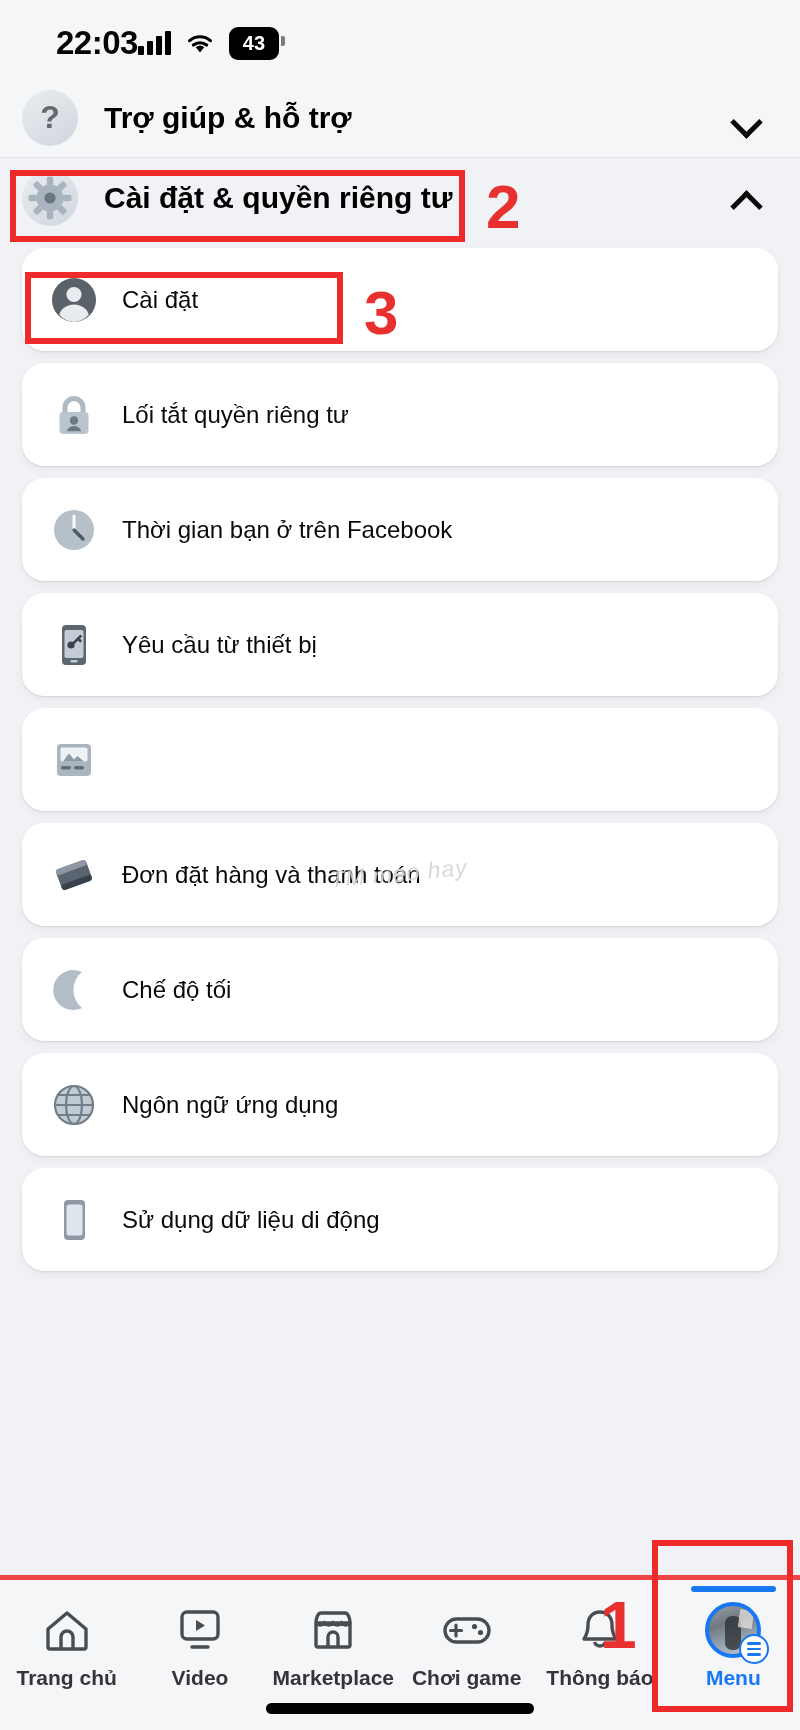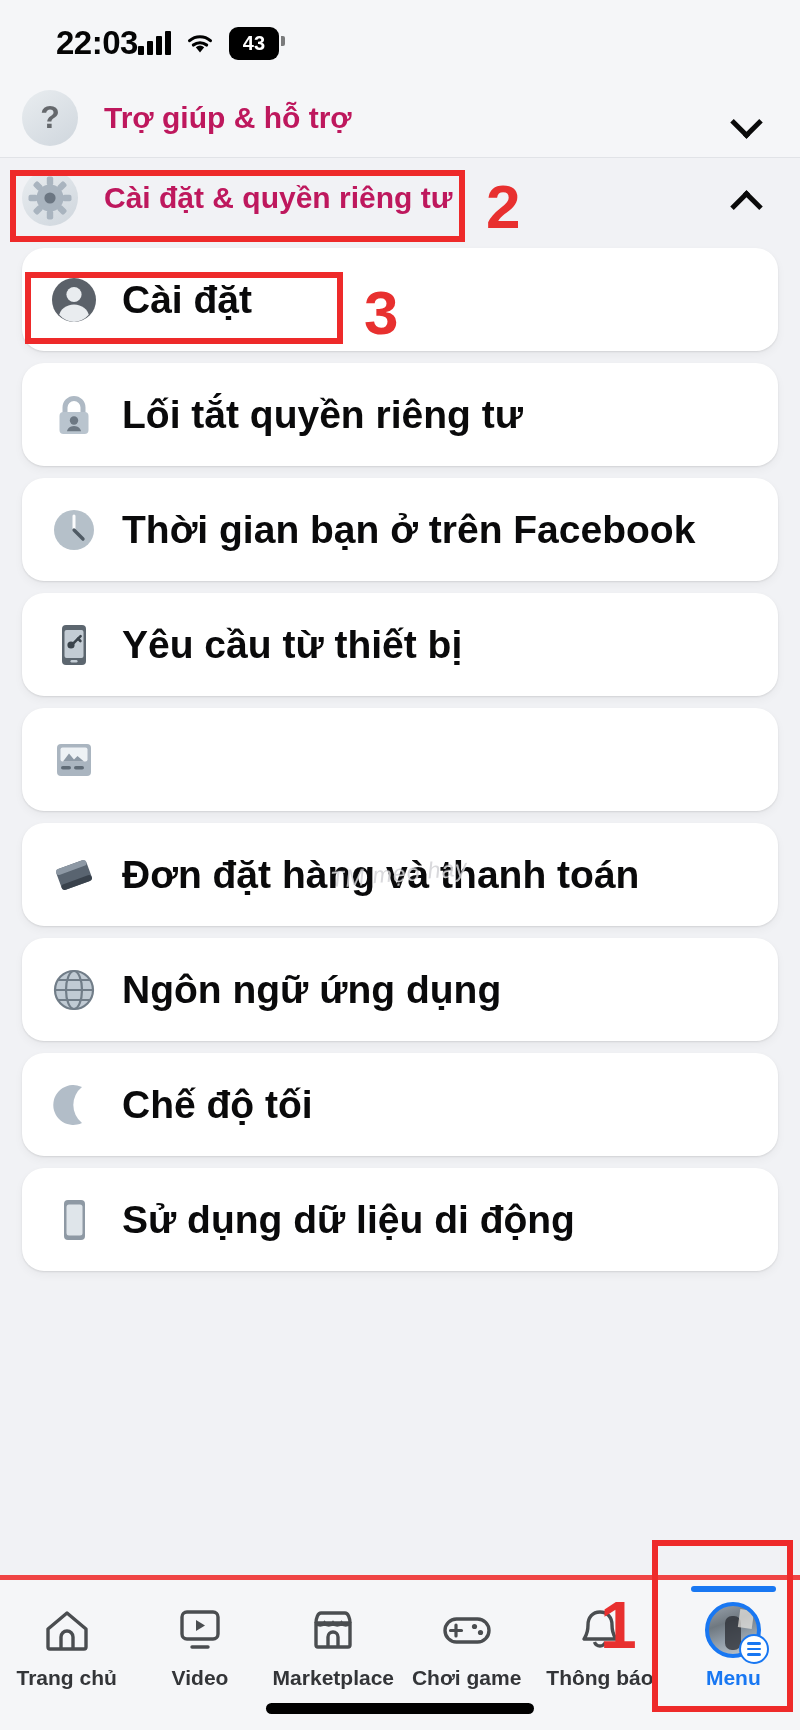--- a/index.html
+++ b/index.html
@@ -65,21 +65,21 @@
   .top-row.second { border-bottom: none; background: #f1f2f5; }
 
   .circ-icon {
     width: 56px; height: 56px; border-radius: 50%;
     background: linear-gradient(145deg,#e9edf0,#cfd6dd);
     display:flex; align-items:center; justify-content:center;
     flex: 0 0 auto;
     font-size: 32px; color: #65686c; font-weight: 700;
   }
   .row-label {
-    font-size: 30px; font-weight: 700; color: #be185d;
+    font-size: 30px; font-weight: 700; color: #000000;
     margin-left: 26px; white-space: nowrap;
   }
   .chev { margin-left: auto; width: 30px; height: 30px; position: relative; }
   .chev::before {
     content:""; position:absolute; left: 3px; top: 8px;
     width: 18px; height: 18px;
     border-right: 5px solid #0a0a0a; border-bottom: 5px solid #0a0a0a;
     transform: rotate(45deg);
   }
   .chev.up::before { transform: rotate(-135deg); top: 12px; }
@@ -95,21 +95,21 @@
     padding: 0 26px;
     box-shadow: 0 1px 2px rgba(0,0,0,.10), 0 4px 10px rgba(0,0,0,.045);
     position: relative;
   }
   .card-icon {
     width: 52px; height: 52px; flex: 0 0 auto;
     display:flex; align-items:center; justify-content:center;
     margin-right: 22px;
   }
   .card-label {
-    font-size: 39px; font-weight: 700; color: #0a0a0b;
+    font-size: 24px; font-weight: 400; color: #0a0a0b;
     white-space: nowrap;
   }
 
   
   .anno-box {
     position: absolute;
     border: 6px solid #ee2a2a;
     pointer-events: none;
     z-index: 30;
   }
@@ -315,38 +315,38 @@
             </g>
           </svg>
         </div>
         <div class="card-label">Đơn đặt hàng và thanh toán</div>
       </div>
 
 
       <div class="card">
         <div class="card-icon">
           <svg width="48" height="48" viewBox="0 0 48 48">
+            <path d="M32 6a20 20 0 100 36A23 23 0 0132 6z" fill="#b2bdc8"></path>
+          </svg>
+        </div>
+        <div class="card-label">Chế độ tối</div>
+      </div>
+
+      <div class="card">
+        <div class="card-icon">
+          <svg width="48" height="48" viewBox="0 0 48 48">
             <circle cx="24" cy="24" r="19" fill="#c1cbd4"></circle>
             <g stroke="#717d88" stroke-width="2.2" fill="none">
               <circle cx="24" cy="24" r="19"></circle>
               <ellipse cx="24" cy="24" rx="8" ry="19"></ellipse>
               <path d="M5 24h38M8 14h32M8 34h32"></path>
             </g>
           </svg>
         </div>
         <div class="card-label">Ngôn ngữ ứng dụng</div>
-      </div>
-
-      <div class="card">
-        <div class="card-icon">
-          <svg width="48" height="48" viewBox="0 0 48 48">
-            <path d="M32 6a20 20 0 100 36A23 23 0 0132 6z" fill="#b2bdc8"></path>
-          </svg>
-        </div>
-        <div class="card-label">Chế độ tối</div>
       </div>
 
       <div class="card">
         <div class="card-icon">
           <svg width="48" height="48" viewBox="0 0 48 48">
             <rect x="14" y="4" width="21" height="40" rx="4" fill="#8e99a4"></rect>
             <rect x="16.5" y="8.5" width="16" height="31" rx="2.5" fill="#dfe5ea"></rect>
           </svg>
         </div>
         <div class="card-label">Sử dụng dữ liệu di động</div>

